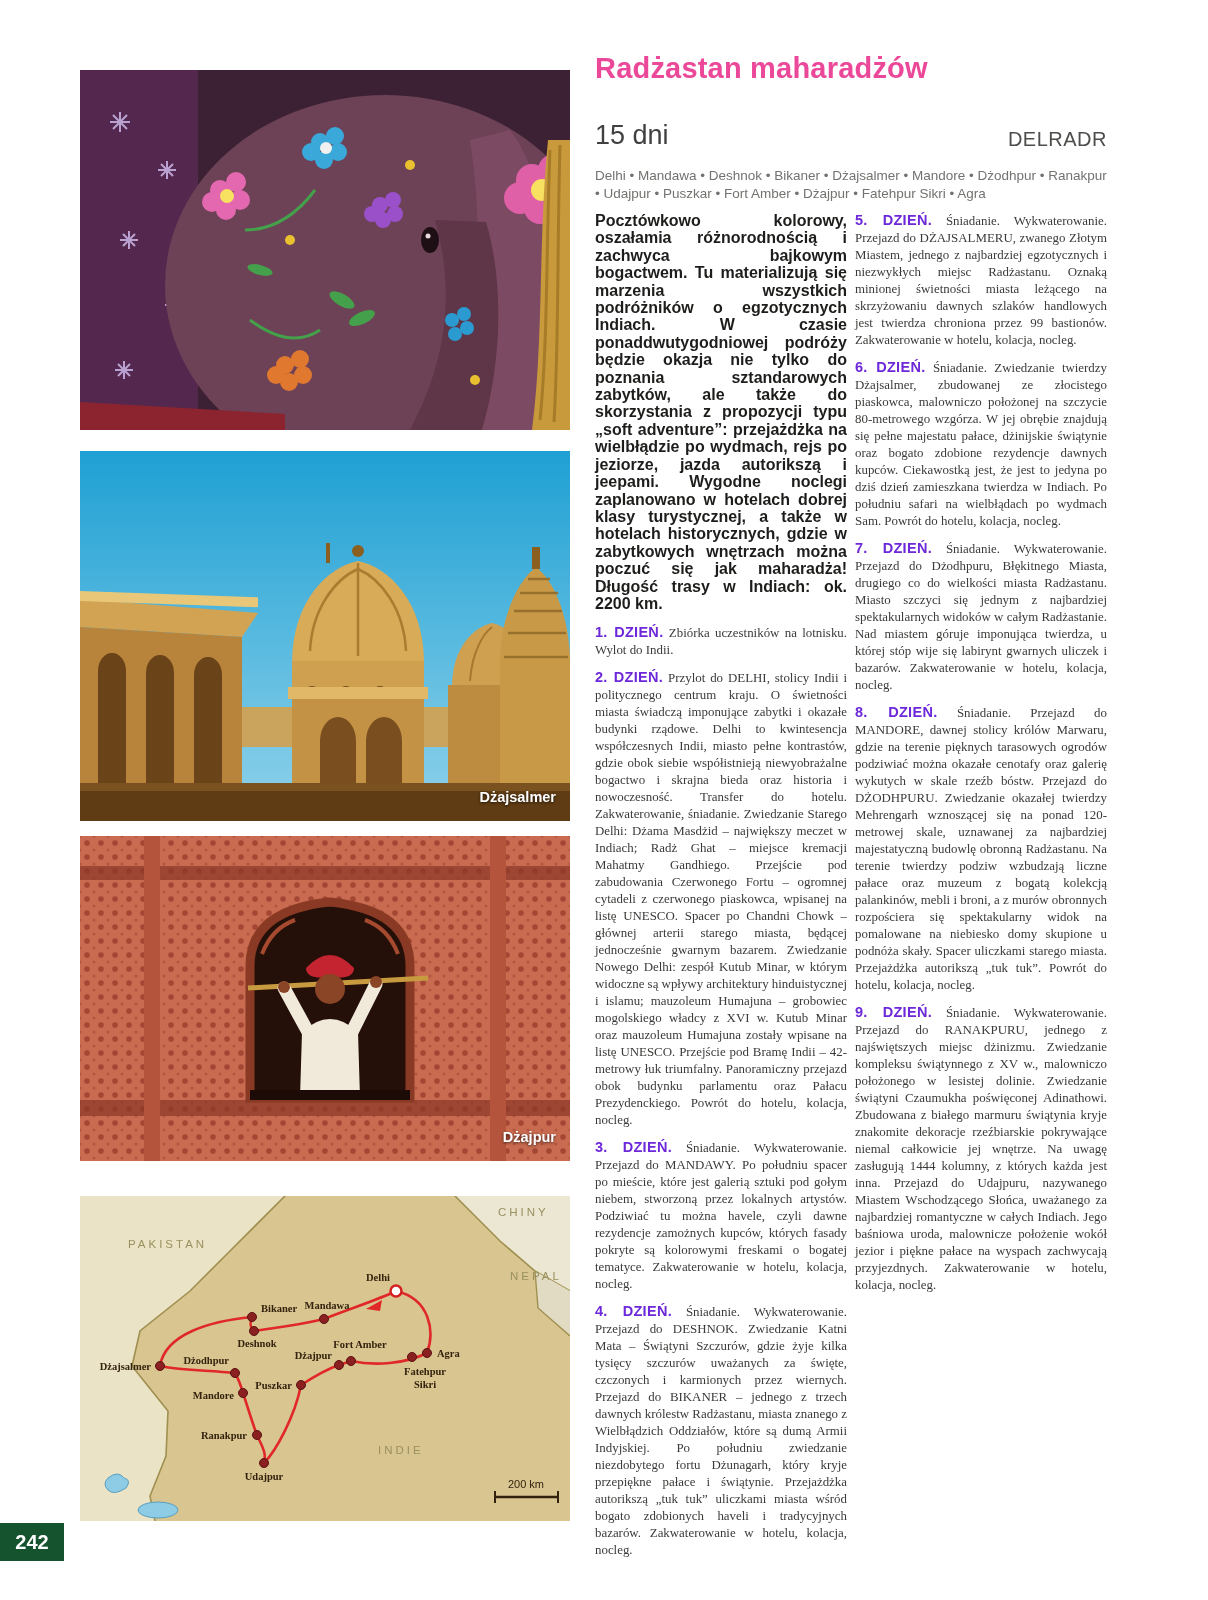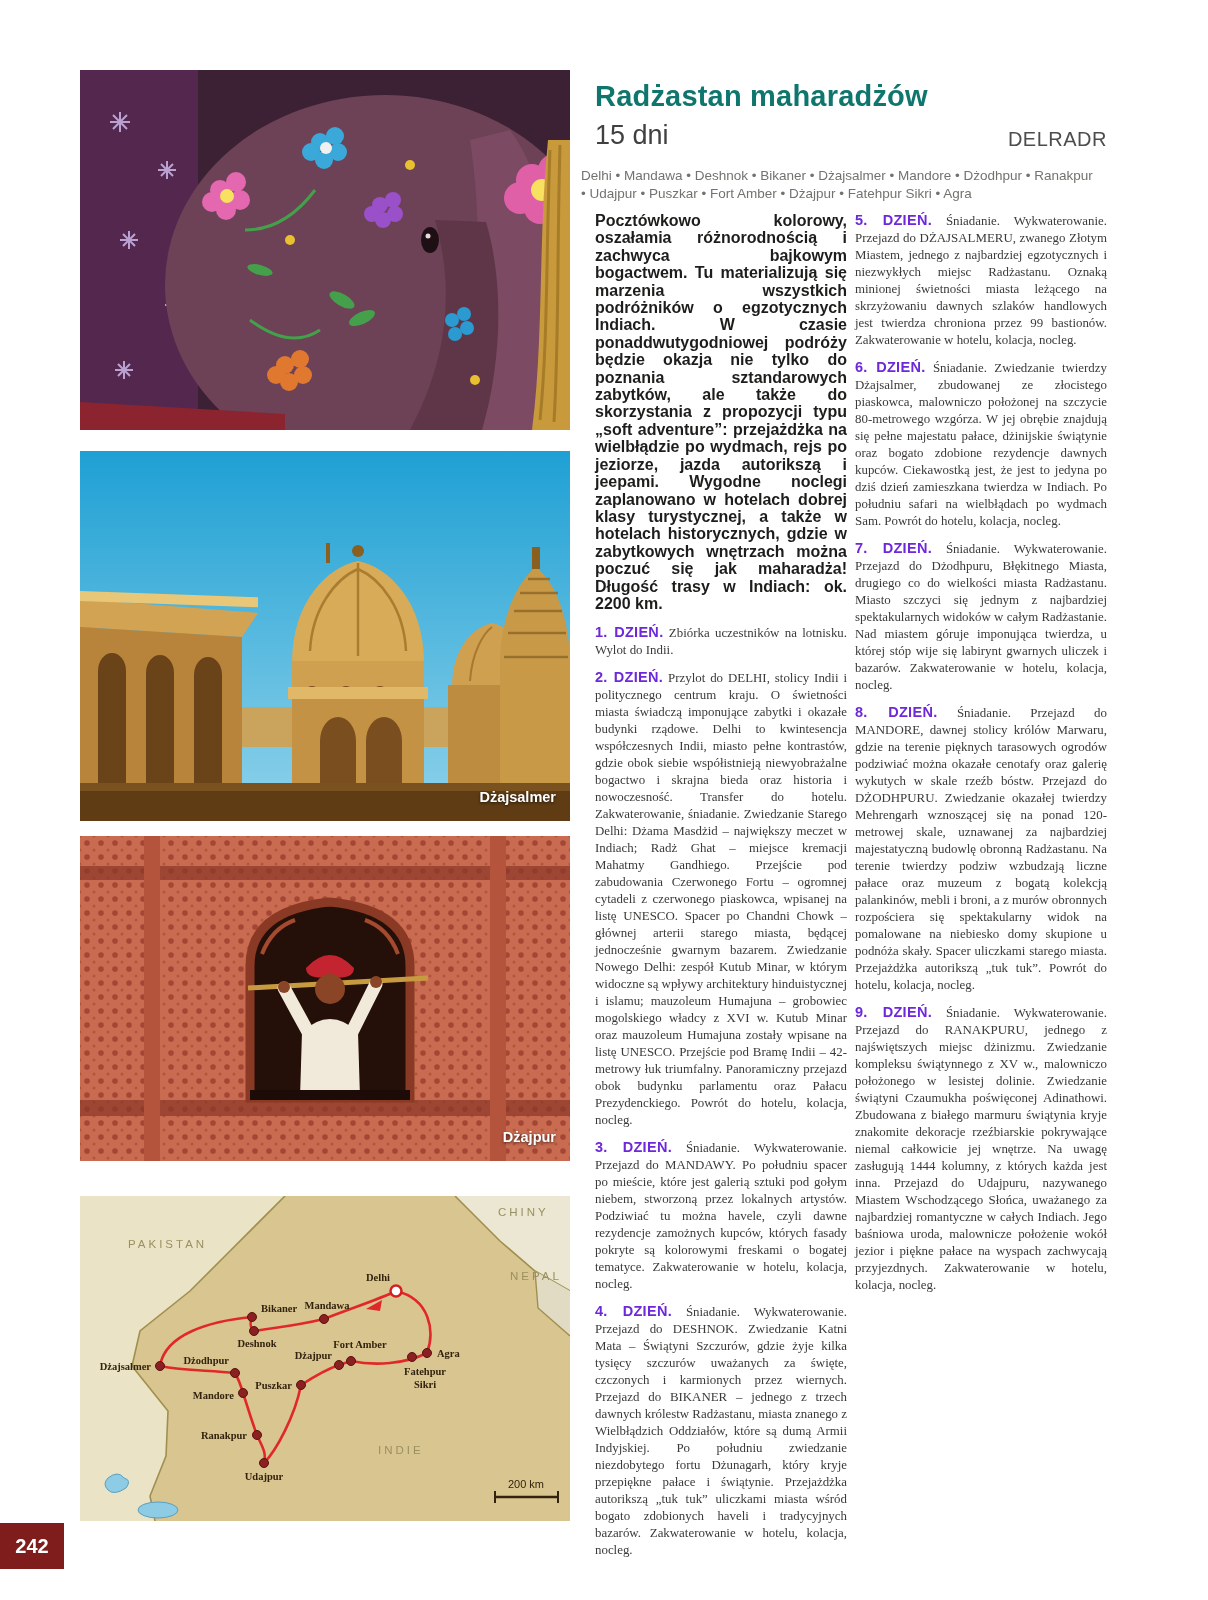--- a/index.html
+++ b/index.html
@@ -1,45 +1,45 @@
 <!DOCTYPE html>
 <html><head>
 <meta charset="utf-8">
 <style>
   html,body{margin:0;padding:0;background:#888;}
   #page{position:relative;width:1208px;height:1600px;background:#ffffff;overflow:hidden;
         font-family:"Liberation Sans",sans-serif;}
   
-  #title{position:absolute;left:595px;top:80px;width:512px;font-size:29px;font-weight:bold;
-         color:#0f766e;letter-spacing:.2px;}
+  #title{position:absolute;left:595px;top:52px;width:512px;font-size:29px;font-weight:bold;
+         color:#ec4899;letter-spacing:.2px;}
   #duration{position:absolute;left:595px;top:120px;font-size:27px;font-weight:400;color:#404040;}
   #code{position:absolute;left:900px;top:128px;width:207px;text-align:right;font-size:20px;
         color:#4d4d4b;letter-spacing:.5px;}
-  #route{position:absolute;left:581px;top:167px;width:512px;font-size:13.5px;line-height:17.5px;
+  #route{position:absolute;left:595px;top:167px;width:512px;font-size:13.5px;line-height:17.5px;
          color:#73726f;}
   
   .col{position:absolute;width:252px;}
   #col1{left:595px;top:212px;}
   #col2{left:855px;top:212px;}
   #intro{font-size:16px;line-height:17.4px;font-weight:bold;color:#1d1d1b;
          text-align:justify;margin:0 0 12px 0;}
   .day{font-family:"Liberation Serif",serif;font-size:12.9px;line-height:17px;color:#3b3a38;
        text-align:justify;margin:0 0 10px 0;}
   .day .dl{font-family:"Liberation Sans",sans-serif;font-weight:bold;font-size:14.5px;
            color:#6d28d9;letter-spacing:.3px;}
   
   .photo{position:absolute;left:80px;width:490px;overflow:hidden;}
   #photo-elephant{top:70px;height:360px;}
   #photo-jaisalmer{top:451px;height:370px;}
   #photo-jaipur{top:836px;height:325px;}
   #map-box{position:absolute;left:80px;top:1196px;width:490px;height:325px;}
   .caption{position:absolute;right:14px;bottom:16px;color:#ffffff;font-size:14.5px;
            font-weight:bold;text-shadow:0 1px 3px rgba(0,0,0,.65);}
   
-  #pagenum{position:absolute;left:0;top:1523px;width:64px;height:46px;background:#7f1d1d;
+  #pagenum{position:absolute;left:0;top:1523px;width:64px;height:38px;background:#14532d;
            color:#ffffff;font-size:20px;font-weight:bold;display:flex;align-items:center;
            justify-content:center;}
   svg{display:block;}
   .map-city-label{font-family:"Liberation Serif",serif;font-weight:bold;font-size:10.5px;fill:#33230e;}
   .map-region-label{font-family:"Liberation Sans",sans-serif;font-size:11.5px;letter-spacing:3px;
                     fill:#9a9060;}
   .map-scale-label{font-family:"Liberation Sans",sans-serif;font-size:11px;fill:#33230e;}
 </style>
 </head>
 <body>

